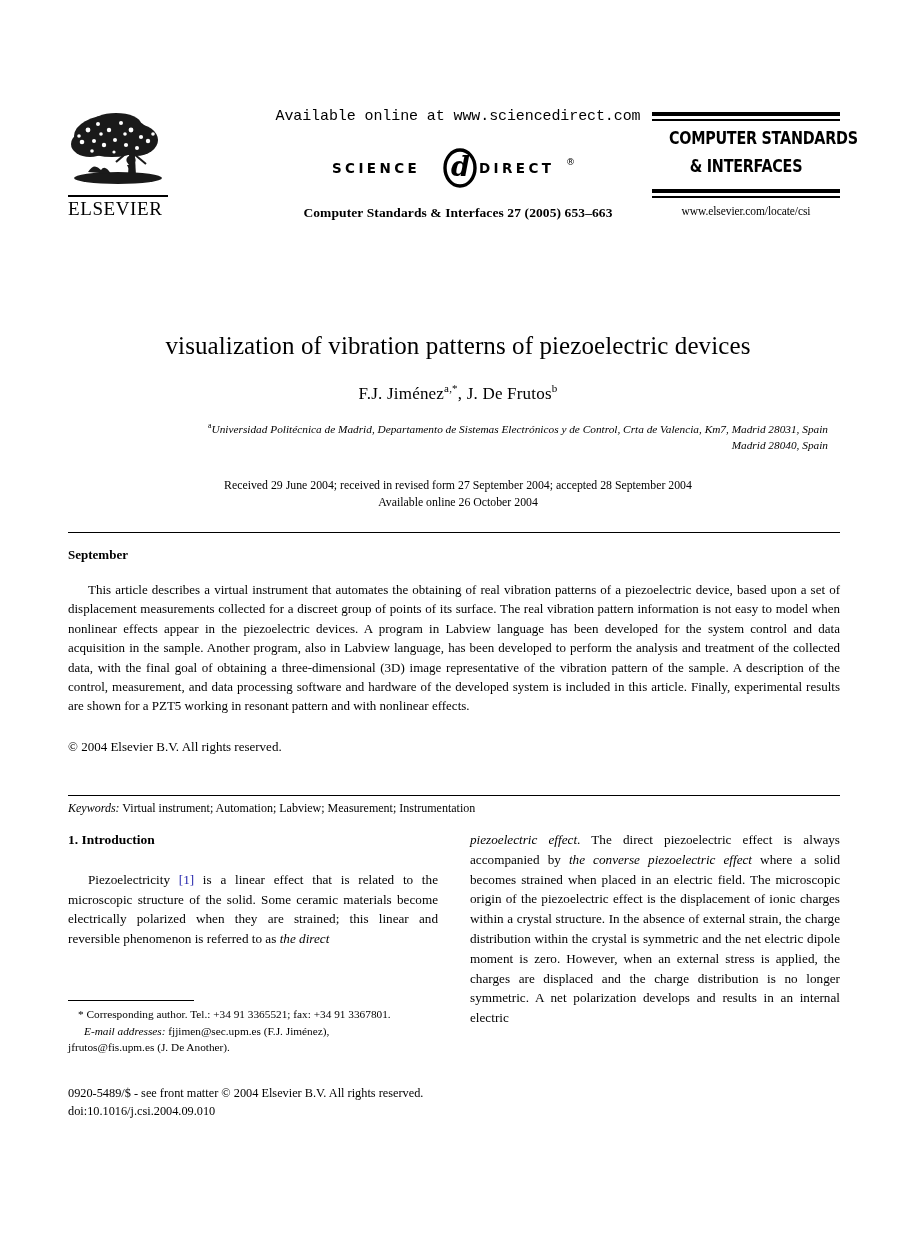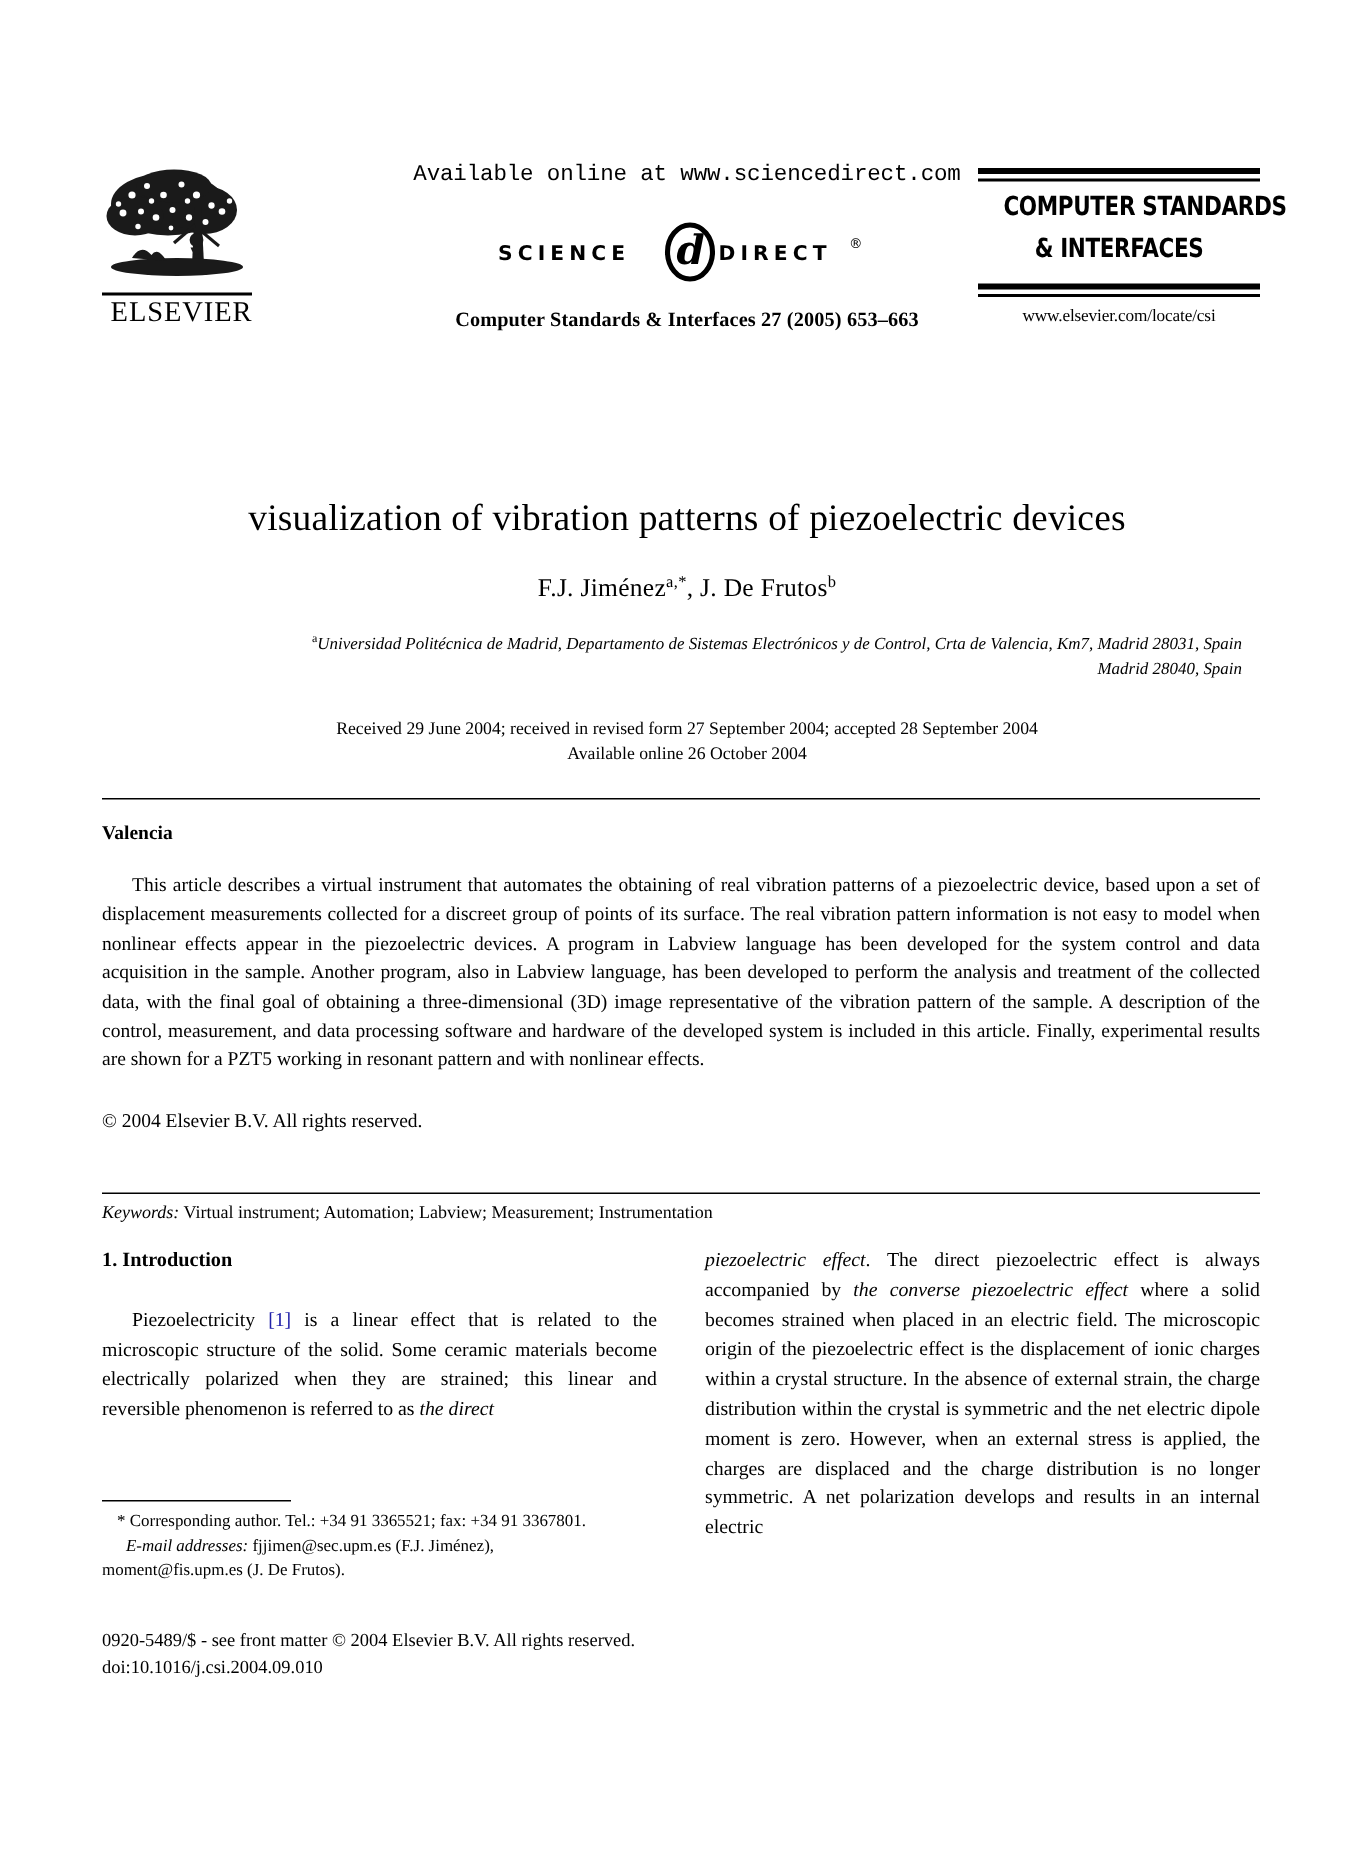--- a/index.html
+++ b/index.html
@@ -27,21 +27,21 @@
   .masthead {
     position: absolute;
     left: 68px; top: 108px;
     width: 772px;
     height: 136px;
   }
   .elsevier-logo {
     position: absolute;
     left: 0; top: 2px;
     width: 106px;
-    text-align: center;
+    text-align: left;
   }
   .tree-box { width: 100px; height: 84px; display:block; }
   .elsevier-word {
     font-family: "Liberation Serif", serif;
     font-size: 19px;
     letter-spacing: 0.6px;
     line-height: 20px;
     margin-top: 1px;
   }
   .elsevier-rule {
@@ -332,21 +332,21 @@
     <div><sup>a</sup><span>Universidad Politécnica de Madrid, Departamento de Sistemas Electrónicos y de Control, Crta de Valencia, Km7, Madrid 28031, Spain</span></div>
     <div>Madrid 28040, Spain</div>
   </div>
 
   <div class="dates">
     <div>Received 29 June 2004; received in revised form 27 September 2004; accepted 28 September 2004</div>
     <div>Available online 26 October 2004</div>
   </div>
 
   <div class="rule rule-abstract-top"></div>
-  <div class="abstract-head">Valencia</div>
+  <div class="abstract-head">September</div>
   <div class="abstract-body">This article describes a virtual instrument that automates the obtaining of real vibration patterns of a piezoelectric device, based upon a set of displacement measurements collected for a discreet group of points of its surface. The real vibration pattern information is not easy to model when nonlinear effects appear in the piezoelectric devices. A program in Labview language has been developed for the system control and data acquisition in the sample. Another program, also in Labview language, has been developed to perform the analysis and treatment of the collected data, with the final goal of obtaining a three-dimensional (3D) image representative of the vibration pattern of the sample. A description of the control, measurement, and data processing software and hardware of the developed system is included in this article. Finally, experimental results are shown for a PZT5 working in resonant pattern and with nonlinear effects.</div>
   <div class="abstract-copyright">© 2004 Elsevier B.V. All rights reserved.</div>
 
   <div class="keywords">
     <span class="kw-label">Keywords:</span><span> Virtual instrument; Automation; Labview; Measurement; Instrumentation</span>
   </div>
   <div class="rule rule-keywords-bot"></div>
 
   <div class="col col-left">
     <div class="section-head">1. Introduction</div>
@@ -354,21 +354,21 @@
   </div>
 
   <div class="col col-right">
     <p class="para-cont"><em>piezoelectric effect</em><span>. The direct piezoelectric effect is always accompanied by </span><em>the converse piezoelectric effect</em><span> where a solid becomes strained when placed in an electric field. The microscopic origin of the piezoelectric effect is the displacement of ionic charges within a crystal structure. In the absence of external strain, the charge distribution within the crystal is symmetric and the net electric dipole moment is zero. However, when an external stress is applied, the charges are displaced and the charge distribution is no longer symmetric. A net polarization develops and results in an internal electric</span></p>
   </div>
 
   <div class="footnote-rule"></div>
   <div class="footnote">
     <p class="fn-line1"><span>*</span><span> Corresponding author. Tel.: +34 91 3365521; fax: +34 91 3367801.</span></p>
     <p class="fn-line2"><span class="fn-em">E-mail addresses:</span><span> fjjimen@sec.upm.es (F.J. Jiménez),</span></p>
-    <p class="para-cont"><span>moment@fis.upm.es (J. De Frutos).</span></p>
+    <p class="para-cont"><span>jfrutos@fis.upm.es (J. De Another).</span></p>
   </div>
 
   <div class="copyright-block">
     <div>0920-5489/$ - see front matter © 2004 Elsevier B.V. All rights reserved.</div>
     <div>doi:10.1016/j.csi.2004.09.010</div>
   </div>
 
 </div>
 
 </body></html>

